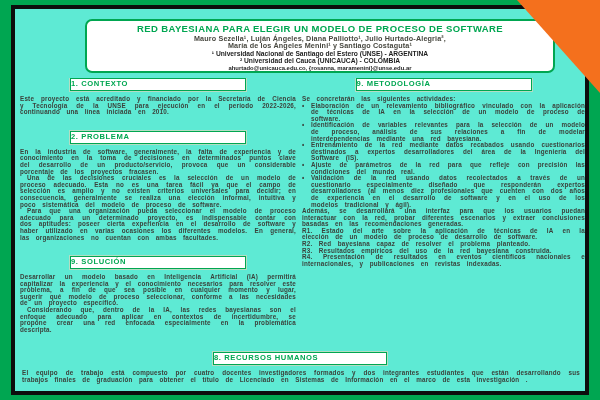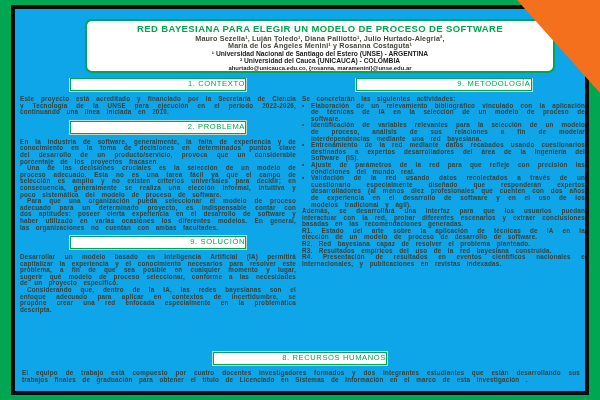--- a/index.html
+++ b/index.html
@@ -2,45 +2,45 @@
 <html><head>
 <meta charset="utf-8">
 <style>
   html,body{margin:0;padding:0;background:#888;}
   .poster{
     position:relative;width:600px;height:400px;overflow:hidden;
     background:#00A651;
     font-family:"Liberation Sans",sans-serif;
   }
   .black-frame{position:absolute;left:11px;right:11px;top:5px;bottom:5px;background:#0d0d0d;}
-  .content{position:absolute;left:4px;right:4px;top:4px;bottom:4px;background:#0ea5e9;}
+  .content{position:absolute;left:4px;right:4px;top:4px;bottom:4px;background:#5eead4;}
 
   
   .title-box{
     position:absolute;left:70px;top:10px;width:470px;height:54px;box-sizing:border-box;
     background:#fff;border:2px solid #00A651;border-radius:7px;
     text-align:center;padding-top:3px;
   }
   .p-title{font-size:9.5px;font-weight:bold;color:#00A651;letter-spacing:.4px;line-height:10.5px;}
   .authors{font-size:7.2px;font-weight:bold;color:#47473f;line-height:7.6px;letter-spacing:.15px;}
   .affil{font-size:6.7px;font-weight:bold;color:#1d1d1d;line-height:7px;}
   .emails{font-size:5.9px;font-weight:bold;color:#1d1d1d;line-height:6.6px;margin-top:1px;}
 
   
   .col{position:absolute;top:69px;height:274px;overflow:hidden;}
   .col-left{left:5px;width:276px;}
   .col-right{left:287px;width:283px;}
 
   .sec-head{
     width:176px;margin:0 auto 5px auto;box-sizing:border-box;height:13px;
     background:#fff;border:1.5px solid #00A651;outline:1px solid #b4ddc3;
-    text-align:right;font-weight:normal;color:#00A651;font-size:7.6px;
+    text-align:left;font-weight:bold;color:#00A651;font-size:7.6px;
     line-height:10px;letter-spacing:.6px;
   }
-  .sec-head.mid{margin-top:5px;}
+  .sec-head.mid{margin-top:15px;}
   .body-txt{
     font-size:6.3px;line-height:6.6px;font-weight:bold;color:#3a403a;
     text-align:justify;margin:0;letter-spacing:.2px;word-spacing:4.5px;
   }
   .indent{text-indent:7px;}
   .bullet{display:flex;}
   .bullet .marker{flex:0 0 9px;width:9px;font-size:6.3px;line-height:6.6px;font-weight:bold;color:#3a403a;}
   .bullet .btext{flex:1;}
 
   
@@ -56,22 +56,22 @@
 </style>
 </head>
 <body>
 
 <div class="poster">
   <div class="black-frame">
     <div class="content">
 
       <div class="title-box">
         <div class="p-title">RED BAYESIANA PARA ELEGIR UN MODELO DE PROCESO DE SOFTWARE</div>
-        <div class="authors">Mauro Sezella¹, Luján Toledo¹, Diana Palliotto¹, Julio Hurtado-Alegria²,</div>
-        <div class="authors">María de los Ángeles Menini¹ y Rosanna Costaguta¹</div>
+        <div class="authors">Mauro Sezella¹, Luján Ángeles, Diana Palliotto¹, Julio Hurtado-Alegria²,</div>
+        <div class="authors">María de los Ángeles Menini¹ y Santiago Costaguta¹</div>
         <div class="affil">¹ Universidad Nacional de Santiago del Estero (UNSE) - ARGENTINA</div>
         <div class="affil">² Universidad del Cauca (UNICAUCA) - COLOMBIA</div>
         <div class="emails">ahurtado@unicauca.edu.co,  {rosanna, maramenini}@unse.edu.ar</div>
       </div>
 
       <div class="col col-left">
         <div class="sec-head">1. CONTEXTO</div>
         <p class="body-txt">Este proyecto está acreditado y financiado por la Secretaría de Ciencia y Tecnología de la UNSE para ejecución en el período 2022-2026, continuando una línea iniciada en 2010.</p>
 
         <div class="sec-head mid">2. PROBLEMA</div>

